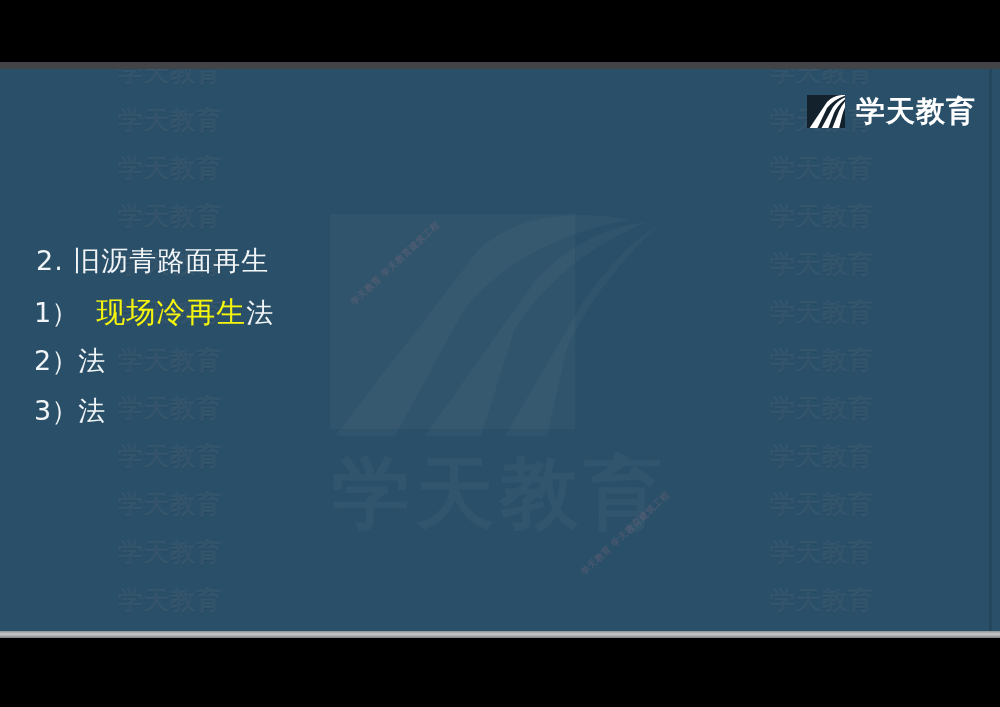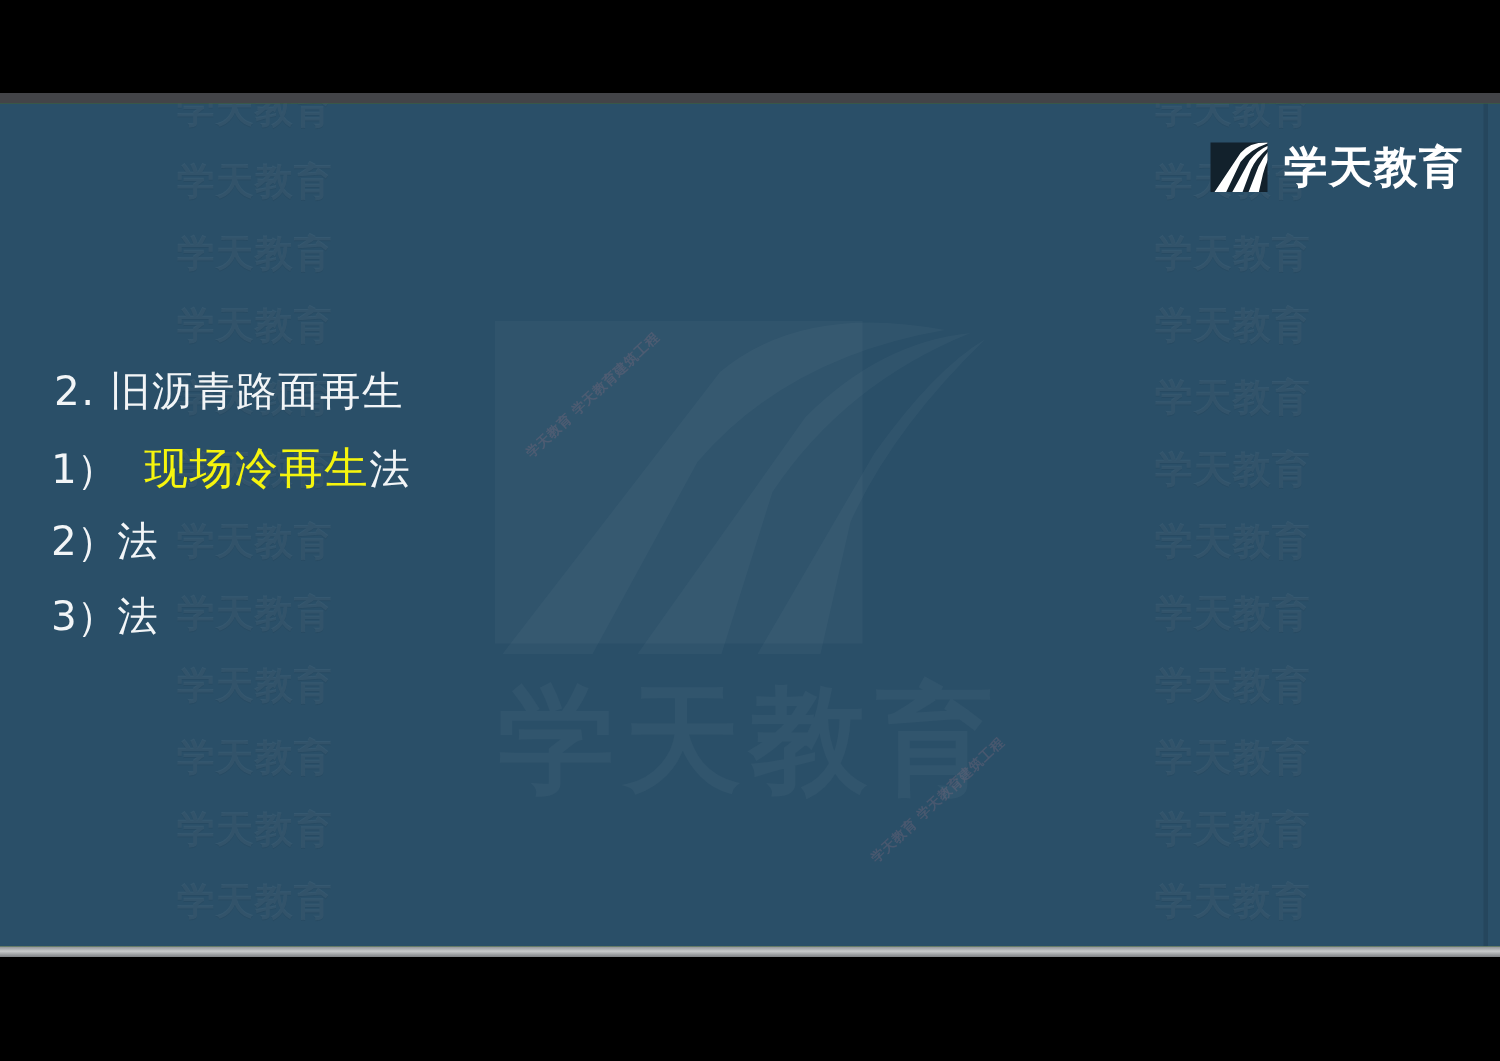--- a/index.html
+++ b/index.html
@@ -2,21 +2,21 @@
 <html><head>
 <meta charset="utf-8">
 <style>
   html,body{margin:0;padding:0;background:#000;}
   body{
     width:1000px;height:707px;overflow:hidden;position:relative;
     font-family:"DejaVu Sans","Liberation Sans",sans-serif;
   }
 
   
-  #stage{position:absolute;inset:0;background:#4d7c0f;}
+  #stage{position:absolute;inset:0;background:#fef9c3;}
 
   #top-bar{position:absolute;left:0;top:0;width:1000px;height:62px;background:#000;}
   #top-edge{position:absolute;left:0;top:62px;width:1000px;height:7px;background:#434448;}
   #bottom-edge{position:absolute;left:0;top:631px;width:1000px;height:7px;
                background:linear-gradient(to bottom,#8e9194 0%,#c8cacb 45%,#7d8083 100%);}
   #bottom-bar{position:absolute;left:0;top:638px;width:1000px;height:69px;background:#000;}
 
   
   #slide{
     position:absolute;left:0;top:69px;width:1000px;height:562px;

